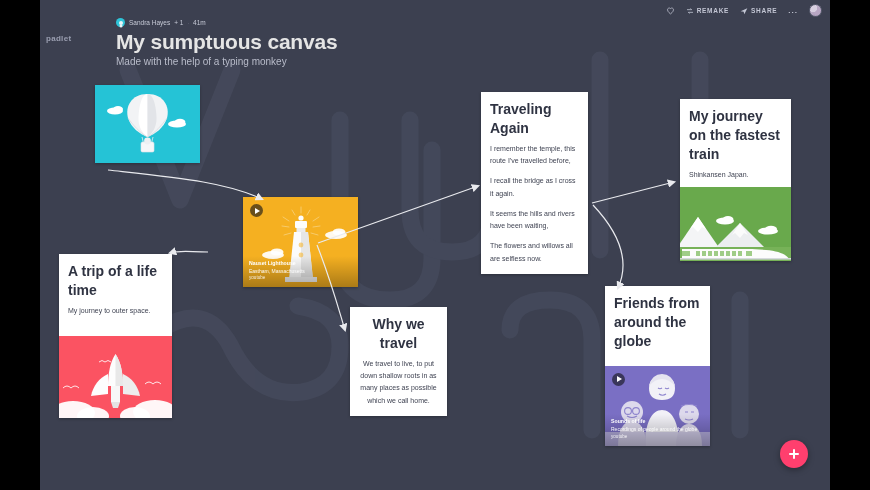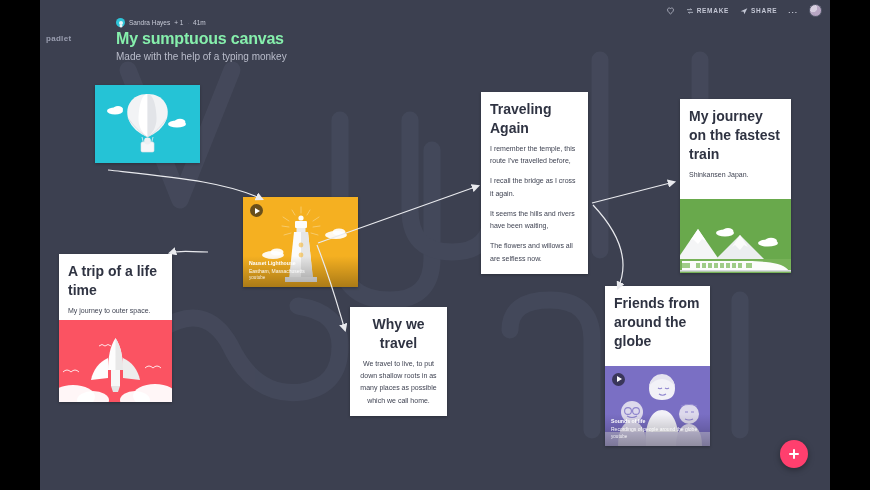--- a/index.html
+++ b/index.html
@@ -58,21 +58,21 @@
     background: #2ec4d8;
     display: flex; align-items: center; justify-content: center;
   }
   #byline .b-av::after {
     content: ""; width: 4px; height: 4px; border-radius: 50%;
     background: #e8f6f8;
     box-shadow: 0 3px 0 -0.5px #e8f6f8;
   }
   #byline .dot { color: #8c90a2; font-size: 5px; }
   #title {
-    font-size: 16px; font-weight: 700; color: #86efac;
+    font-size: 21px; font-weight: 700; color: #e5e5e5;
     letter-spacing: -.2px; line-height: 1.1;
   }
   #subtitle {
     font-size: 10px; color: #b9bcca; margin-top: 3px;
   }
   
   .post {
     position: absolute;
     background: #ffffff;
     box-shadow: 0 1px 3px rgba(0,0,0,.28);
@@ -248,21 +248,21 @@
       <div class="playbtn"></div>
       <div class="cap">
         <div class="c1">Nauset Lighthouse</div>
         <div class="c2">Eastham, Massachusetts</div>
         <div class="c3">youtube</div>
       </div>
     </div>
   </div>
 
   <div class="post" style="left:19px; top:254px; width:113px;">
-    <div class="post-pad" style="padding-bottom:3px;">
+    <div class="post-pad" style="padding-bottom:19px;">
       <div class="post-title">A trip of a life time</div>
       <div class="post-body">My journey to outer space.</div>
     </div>
     <svg class="media" viewBox="0 0 113 82">
       <rect width="113" height="82" fill="#fb5362"></rect>
       <g stroke="#fff" stroke-width="1" fill="none" opacity=".85">
         <path d="M4 52 q4-4 8 0 q4-4 8 0"></path>
         <path d="M86 48 q4-4 8 0 q4-4 8 0"></path>
         <path d="M40 26 q3-3 6 0 q3-3 6 0"></path>
       </g>
@@ -285,21 +285,21 @@
       <div class="post-body">
         <p>I remember the temple, this route I've travelled before,</p>
         <p>I recall the bridge as I cross it again.</p>
         <p>It seems the hills and rivers have been waiting,</p>
         <p>The flowers and willows all are selfless now.</p>
       </div>
     </div>
   </div>
 
   <div class="post" style="left:640px; top:99px; width:111px;">
-    <div class="post-pad" style="padding-bottom:18px;">
+    <div class="post-pad" style="padding-bottom:6px;">
       <div class="post-title">My journey on the fastest train</div>
       <div class="post-body">Shinkansen Japan.</div>
     </div>
     <svg class="media" viewBox="0 0 111 74">
       <rect width="111" height="74" fill="#69a94c"></rect>
       <ellipse cx="45" cy="34" rx="9" ry="3.4" fill="#fff"></ellipse>
       <ellipse cx="48" cy="32" rx="5.4" ry="3" fill="#fff"></ellipse>
       <ellipse cx="88" cy="44" rx="10" ry="3.6" fill="#fff"></ellipse>
       <ellipse cx="91" cy="42" rx="6" ry="3.2" fill="#fff"></ellipse>
       <path d="M-4 62 L18 30 L40 62 Z" fill="#f4f5f6"></path>

